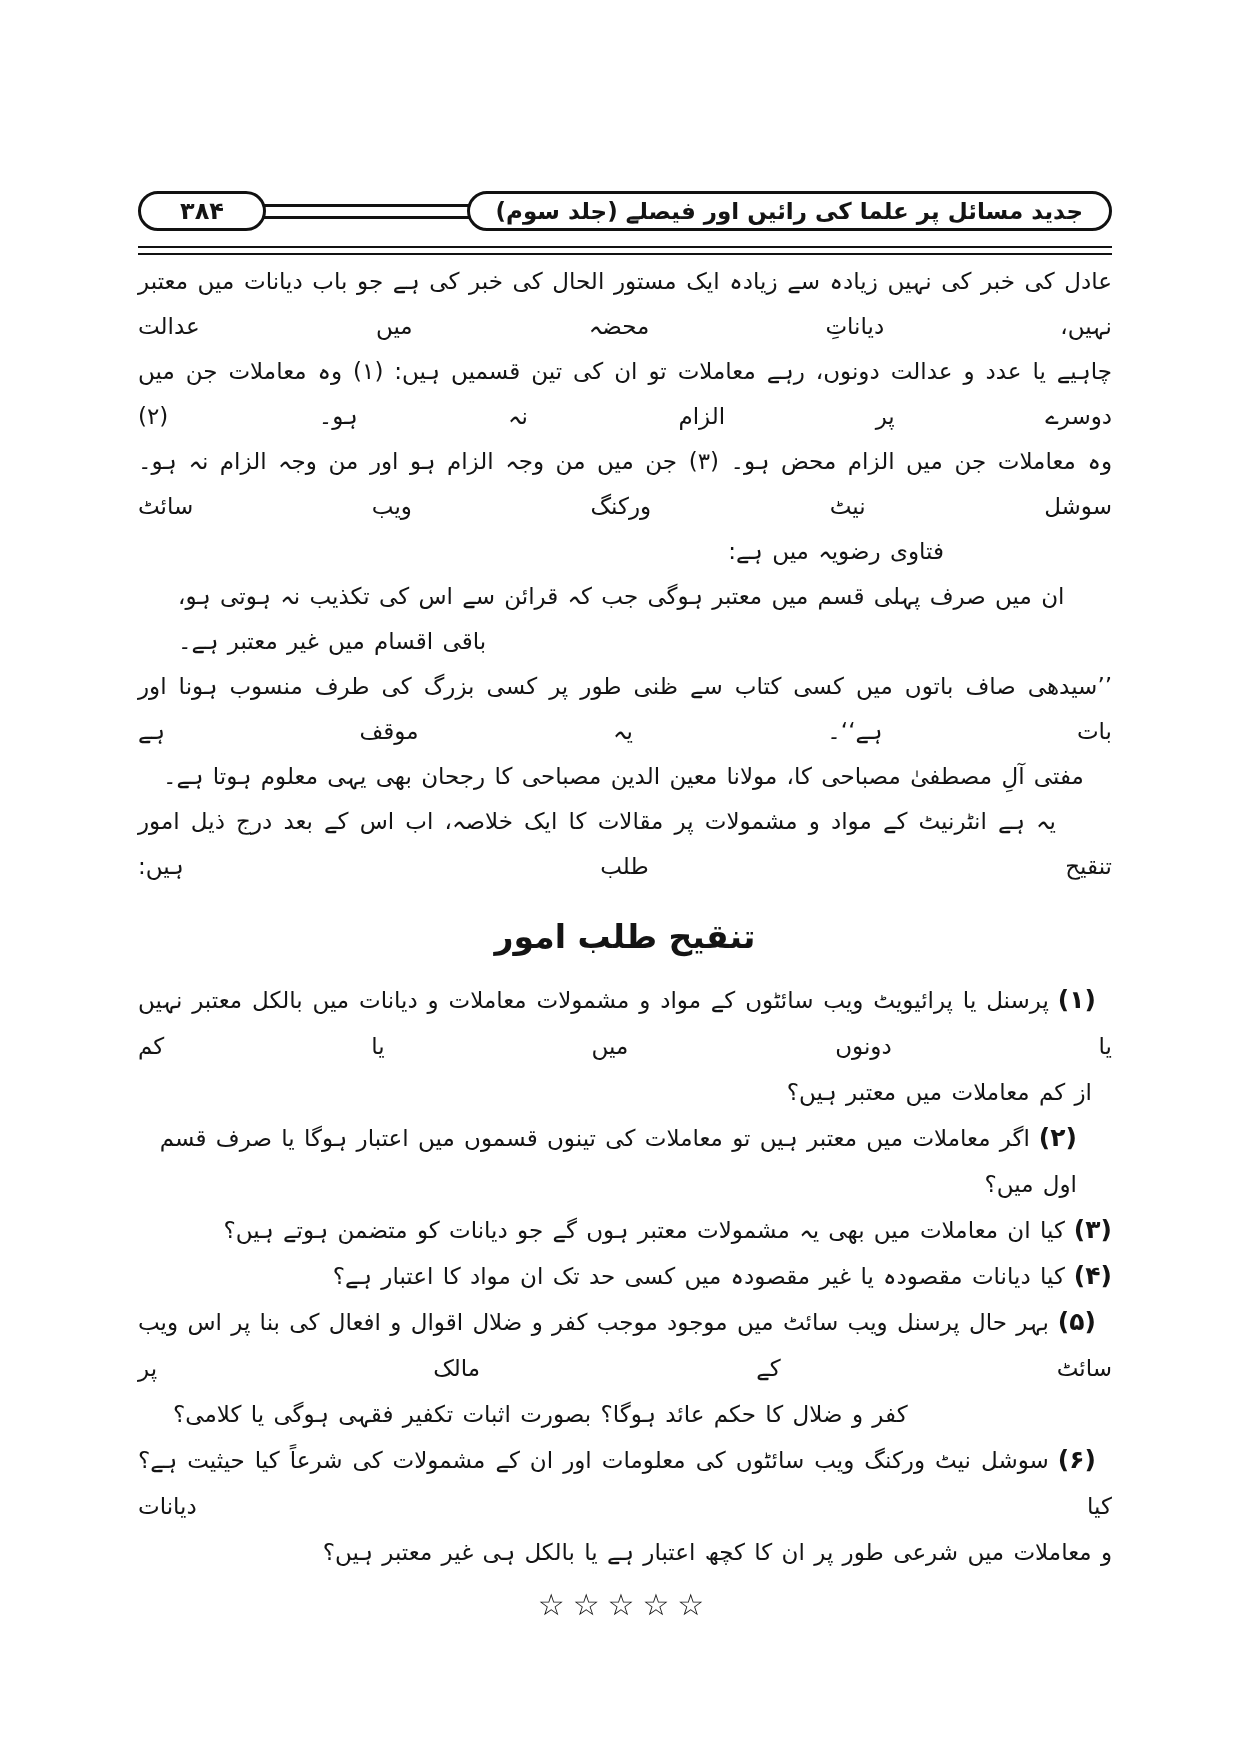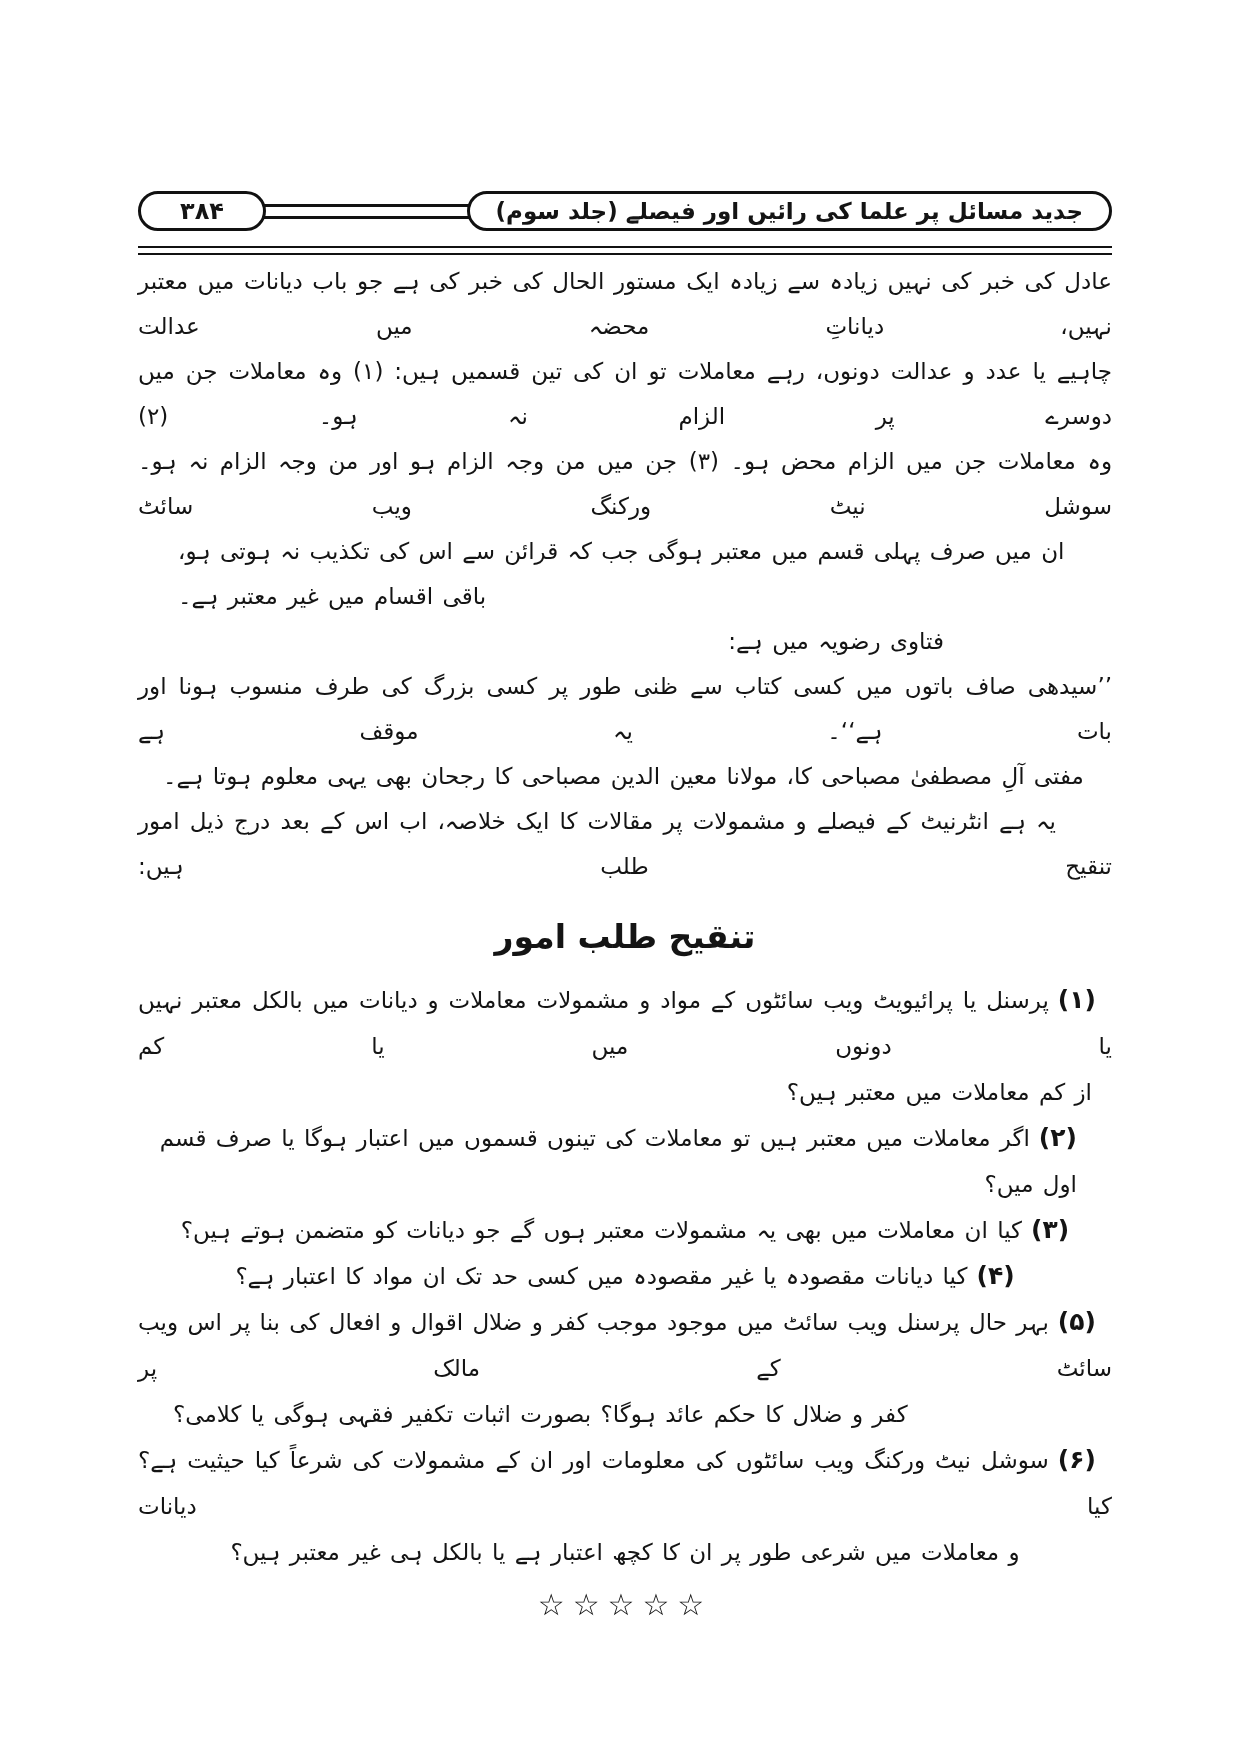--- a/index.html
+++ b/index.html
@@ -34,21 +34,21 @@
   
   main{margin-top:4px;}
   .line{
     margin:0;font-size:23px;line-height:45px;
     word-spacing:2px;
   }
   .item-line{line-height:46px;}
   .j{text-align:justify;text-align-last:justify;}
   .r{text-align:right;}
   .l{text-align:left;}
-  .c{text-align:center;}
+  .c{text-align:right;}
   .ind{text-indent:16px;}
   .ind-lg{padding-right:168px;}
   .ind-p{text-indent:56px;}
   .pr20{padding-right:20px;}
   .pr35{padding-right:35px;}
   .pl25{padding-left:25px;}
   .pl35{padding-left:35px;}
   .pl40{padding-left:40px;}
   .num{font-weight:bold;font-size:25px;margin-inline-end:9px;}
   
@@ -74,28 +74,28 @@
     <div class="capsule num-capsule">۳۸۴</div>
   </header>
 
   <div class="divider"></div>
 
   <main>
 
     <p class="line j">عادل کی خبر کی نہیں زیادہ سے زیادہ ایک مستور الحال کی خبر کی ہے جو باب دیانات میں معتبر نہیں، دیاناتِ محضہ میں عدالت</p>
     <p class="line j">چاہیے یا عدد و عدالت دونوں، رہے معاملات تو ان کی تین قسمیں ہیں: (۱) وہ معاملات جن میں دوسرے پر الزام نہ ہو۔ (۲)</p>
     <p class="line j">وہ معاملات جن میں الزام محض ہو۔ (۳) جن میں من وجہ الزام ہو اور من وجہ الزام نہ ہو۔ سوشل نیٹ ورکنگ ویب سائٹ</p>
+    <p class="line r ind-lg">فتاوی رضویہ میں ہے:</p>
+
     <p class="line l pl40">ان میں صرف پہلی قسم میں معتبر ہوگی جب کہ قرائن سے اس کی تکذیب نہ ہوتی ہو، باقی اقسام میں غیر معتبر ہے۔</p>
-
-    <p class="line r ind-lg">فتاوی رضویہ میں ہے:</p>
 
     <p class="line j">’’سیدھی صاف باتوں میں کسی کتاب سے ظنی طور پر کسی بزرگ کی طرف منسوب ہونا اور بات ہے‘‘۔ یہ موقف ہے</p>
     <p class="line l pl25">مفتی آلِ مصطفیٰ مصباحی کا، مولانا معین الدین مصباحی کا رجحان بھی یہی معلوم ہوتا ہے۔</p>
 
-    <p class="line j ind-p">یہ ہے انٹرنیٹ کے فیصلے و مشمولات پر مقالات کا ایک خلاصہ، اب اس کے بعد درج ذیل امور تنقیح طلب ہیں:</p>
+    <p class="line j ind-p">یہ ہے انٹرنیٹ کے مواد و مشمولات پر مقالات کا ایک خلاصہ، اب اس کے بعد درج ذیل امور تنقیح طلب ہیں:</p>
 
     <h2 class="section-heading">تنقیح طلب امور</h2>
 
     <p class="line item-line j ind"><span class="num">(۱)</span><span>پرسنل یا پرائیویٹ ویب سائٹوں کے مواد و مشمولات معاملات و دیانات میں بالکل معتبر نہیں یا دونوں میں یا کم</span></p>
     <p class="line item-line r pr20"><span>از کم معاملات میں معتبر ہیں؟</span></p>
 
     <p class="line item-line r pr35"><span class="num">(۲)</span><span>اگر معاملات میں معتبر ہیں تو معاملات کی تینوں قسموں میں اعتبار ہوگا یا صرف قسم اول میں؟</span></p>
 
     <p class="line item-line c"><span class="num">(۳)</span><span>کیا ان معاملات میں بھی یہ مشمولات معتبر ہوں گے جو دیانات کو متضمن ہوتے ہیں؟</span></p>
 

